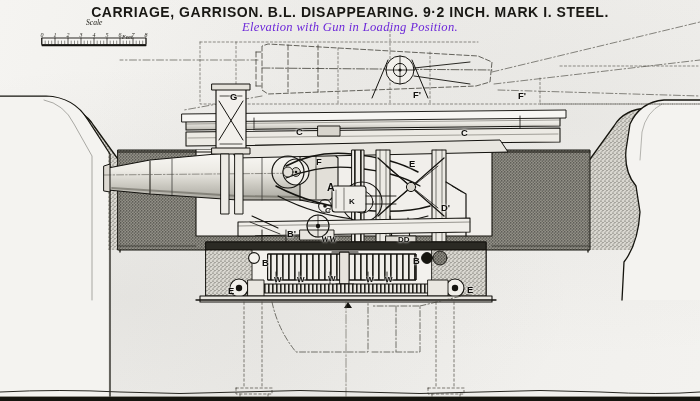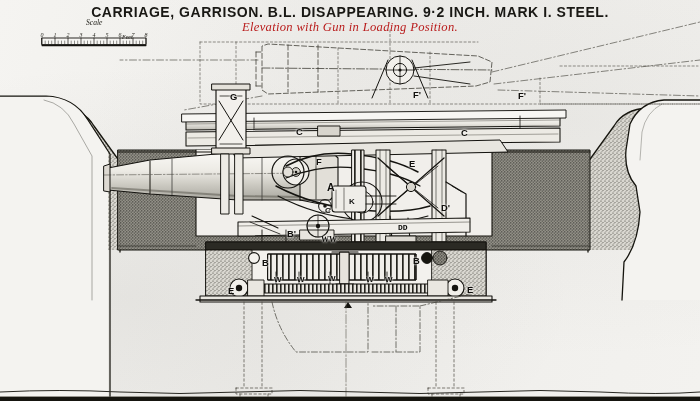--- a/index.html
+++ b/index.html
@@ -39,21 +39,21 @@
     color:#191814;
     white-space:nowrap;
   }
   .subtitle{
     position:absolute;left:0;right:0;top:20px;
     text-align:center;
     font-family:"Liberation Serif",serif;
     font-style:italic;
     font-size:12.6px;
     letter-spacing:.3px;
-    color:#b91c1c;
+    color:#6d28d9;
   }
   .scale-word{
     position:absolute;left:86px;top:18px;
     font-family:"Liberation Serif",serif;font-style:italic;
     font-size:7.6px;color:#24231d;
   }
   .scale-feet{
     position:absolute;left:122px;top:33.5px;
     font-family:"Liberation Serif",serif;font-style:italic;
     font-size:6px;color:#24231d;
@@ -428,21 +428,21 @@
       <div class="lbl md" style="left: 296px; top: 127px;">C</div>
       <div class="lbl md" style="left: 461px; top: 128px;">C</div>
       <div class="lbl md" style="left: 413px; top: 90px;">F'</div>
       <div class="lbl md" style="left: 518px; top: 91px;">F'</div>
       <div class="lbl md" style="left: 316px; top: 157px;">F</div>
       <div class="lbl lg" style="left: 327px; top: 182px;">A</div>
       <div class="lbl md" style="left: 409px; top: 159px;">E</div>
       <div class="lbl sm" style="left: 349px; top: 198px;">K</div>
       <div class="lbl sm" style="left: 325px; top: 207px;">C</div>
       <div class="lbl md" style="left: 441px; top: 203px;">D'</div>
-      <div class="lbl sm" style="left: 398px; top: 224px; font-family: Liberation Mono, monospace;">DD</div>
+      <div class="lbl sm" style="left: 398px; top: 236px;">DD</div>
       <div class="lbl md" style="left: 287px; top: 229px;">B'</div>
       <div class="lbl sm" style="left: 321px; top: 236px; font-family: Liberation Serif, serif;">WW</div>
       <div class="lbl md" style="left: 262px; top: 258px;">B</div>
       <div class="lbl md" style="left: 413px; top: 256px;">B</div>
       <div class="lbl md" style="left: 228px; top: 286px;">E</div>
       <div class="lbl md" style="left: 467px; top: 285px;">E</div>
       <div class="lbl sm" style="left: 274px; top: 276px;">W</div>
       <div class="lbl sm" style="left: 297px; top: 276px;">W</div>
       <div class="lbl sm" style="left: 328px; top: 275px;">W</div>
       <div class="lbl sm" style="left: 366px; top: 276px;">W</div>

